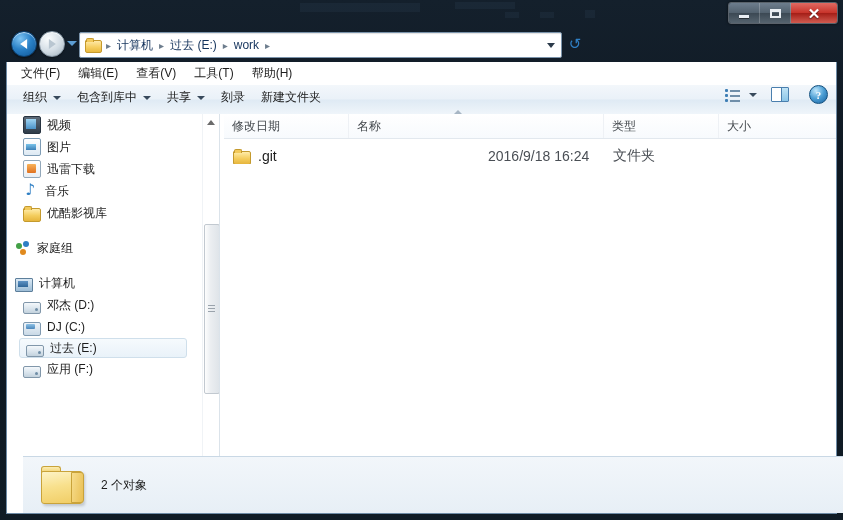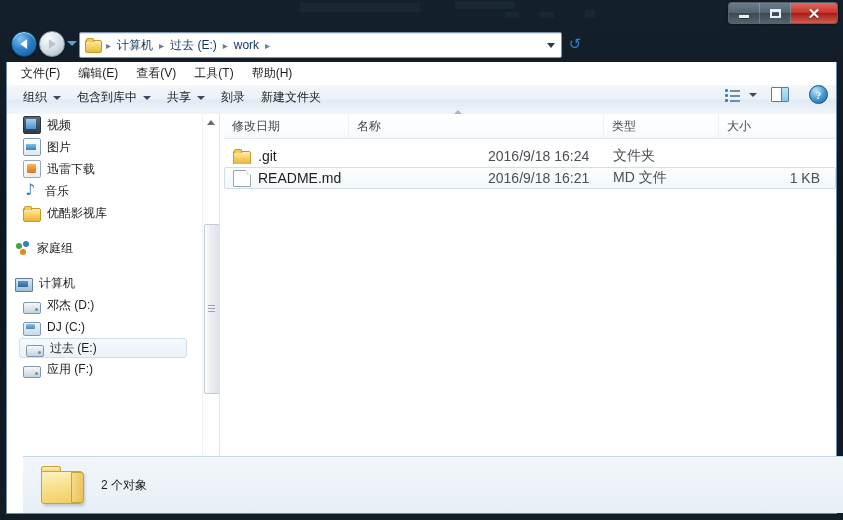--- a/index.html
+++ b/index.html
@@ -708,29 +708,20 @@
         <div class="row">
           <div class="cell cell-name">
             <span class="ficon folder"></span>
             <span>.git</span>
           </div>
           <div class="cell cell-date">2016/9/18 16:24</div>
           <div class="cell cell-type">文件夹</div>
           <div class="cell cell-size"></div>
         </div>
 
-        <div class="row selected">
-          <div class="cell cell-name">
-            <span class="ficon file"></span>
-            <span>README.md</span>
-          </div>
-          <div class="cell cell-date">2016/9/18 16:21</div>
-          <div class="cell cell-type">MD 文件</div>
-          <div class="cell cell-size">1 KB</div>
-        </div>
       </div>
     </div>
 
     <div id="statusbar">
       <div id="status-folder-icon">
         <span class="tab"></span>
         <span class="body"></span>
         <span class="flap"></span>
       </div>
       <div id="status-text">2 个对象</div>

